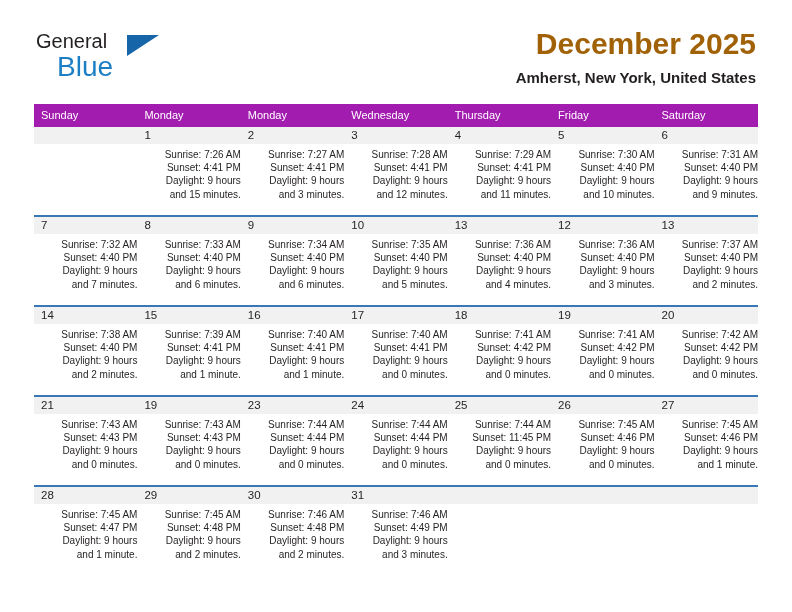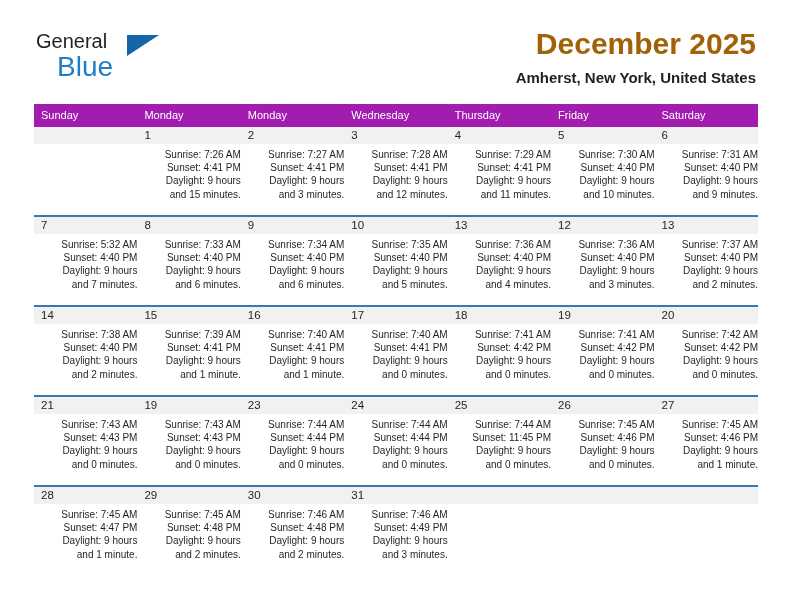--- a/index.html
+++ b/index.html
@@ -246,21 +246,21 @@
                 <div>and 9 minutes.</div>
               </div>
             </div>
           </td>
         </tr>
         <tr class="week-row">
           <td>
             <div class="cell">
               <div class="daynum-band">7</div>
               <div class="cell-lines">
-                <div>Sunrise: 5:32 AM</div>
+                <div>Sunrise: 7:32 AM</div>
                 <div>Sunset: 4:40 PM</div>
                 <div>Daylight: 9 hours</div>
                 <div>and 7 minutes.</div>
               </div>
             </div>
           </td>
           <td>
             <div class="cell">
               <div class="daynum-band">8</div>
               <div class="cell-lines">

